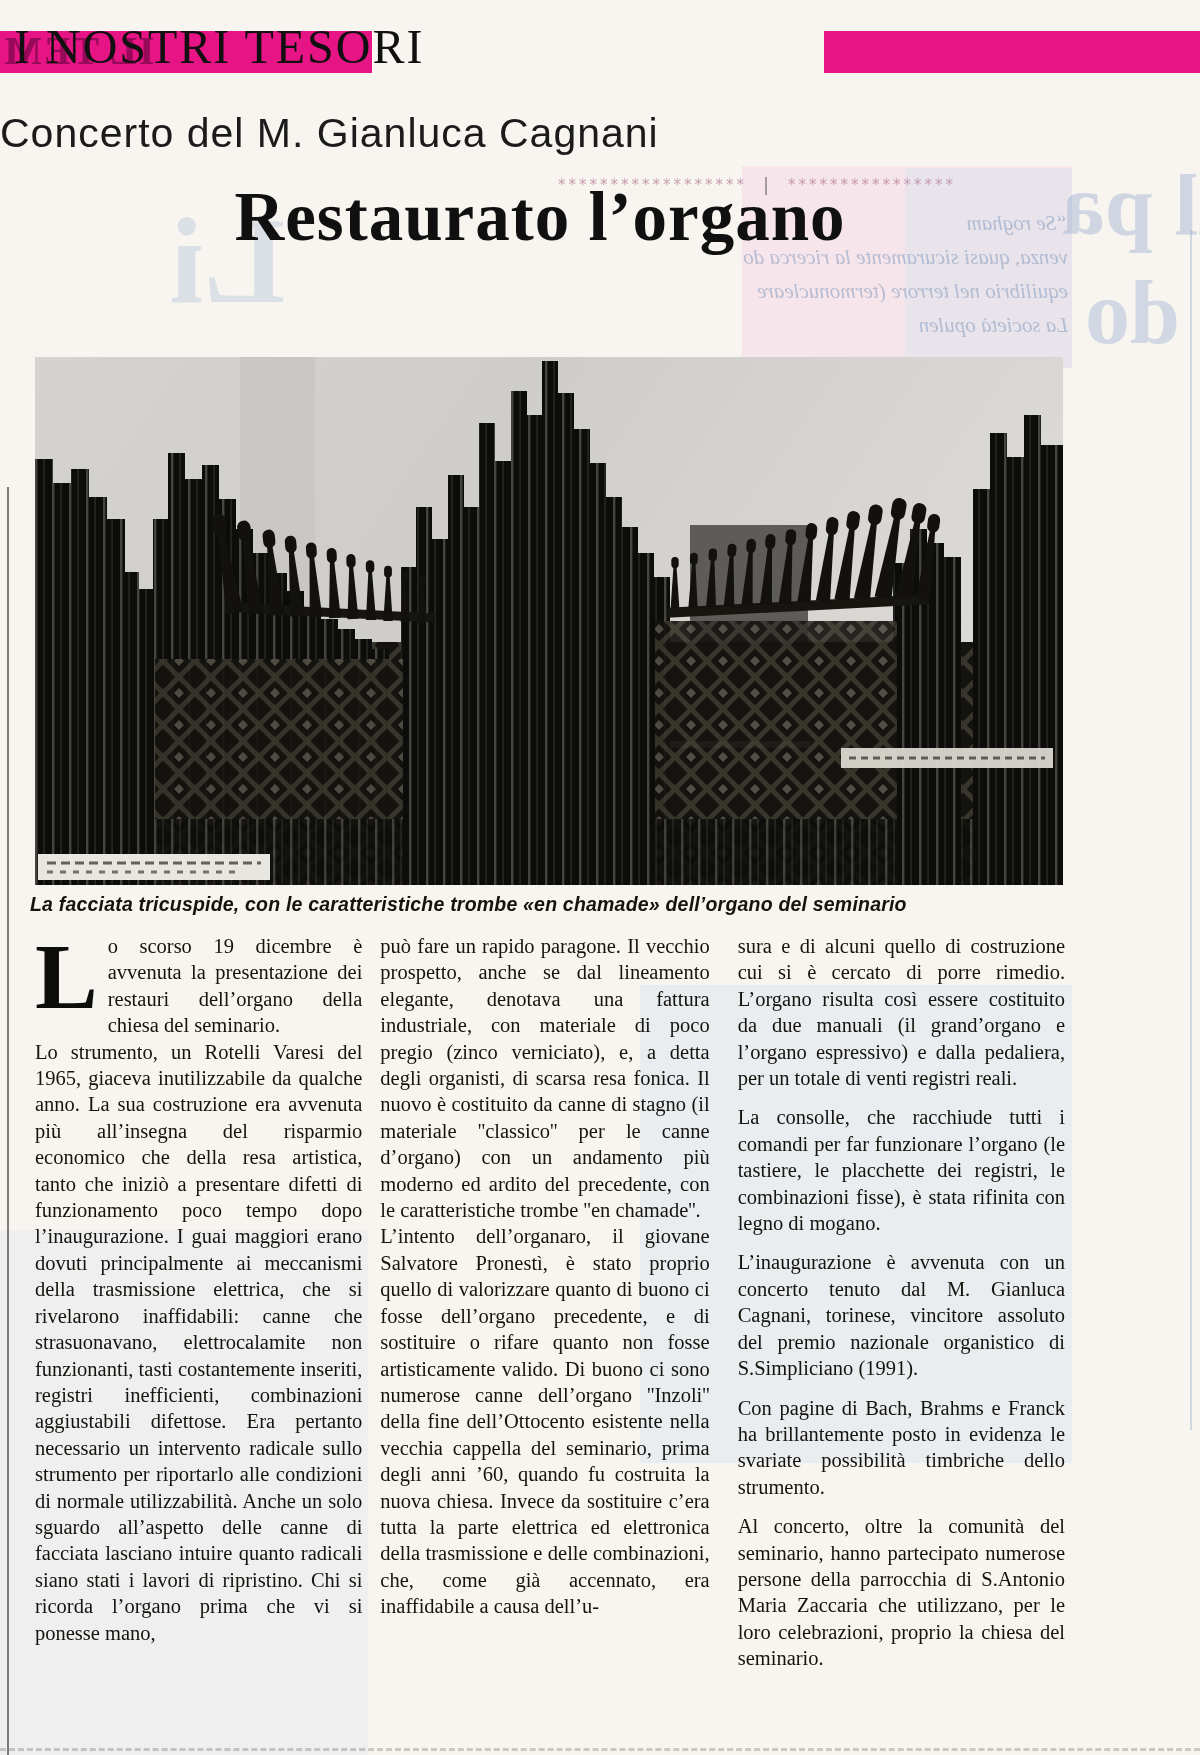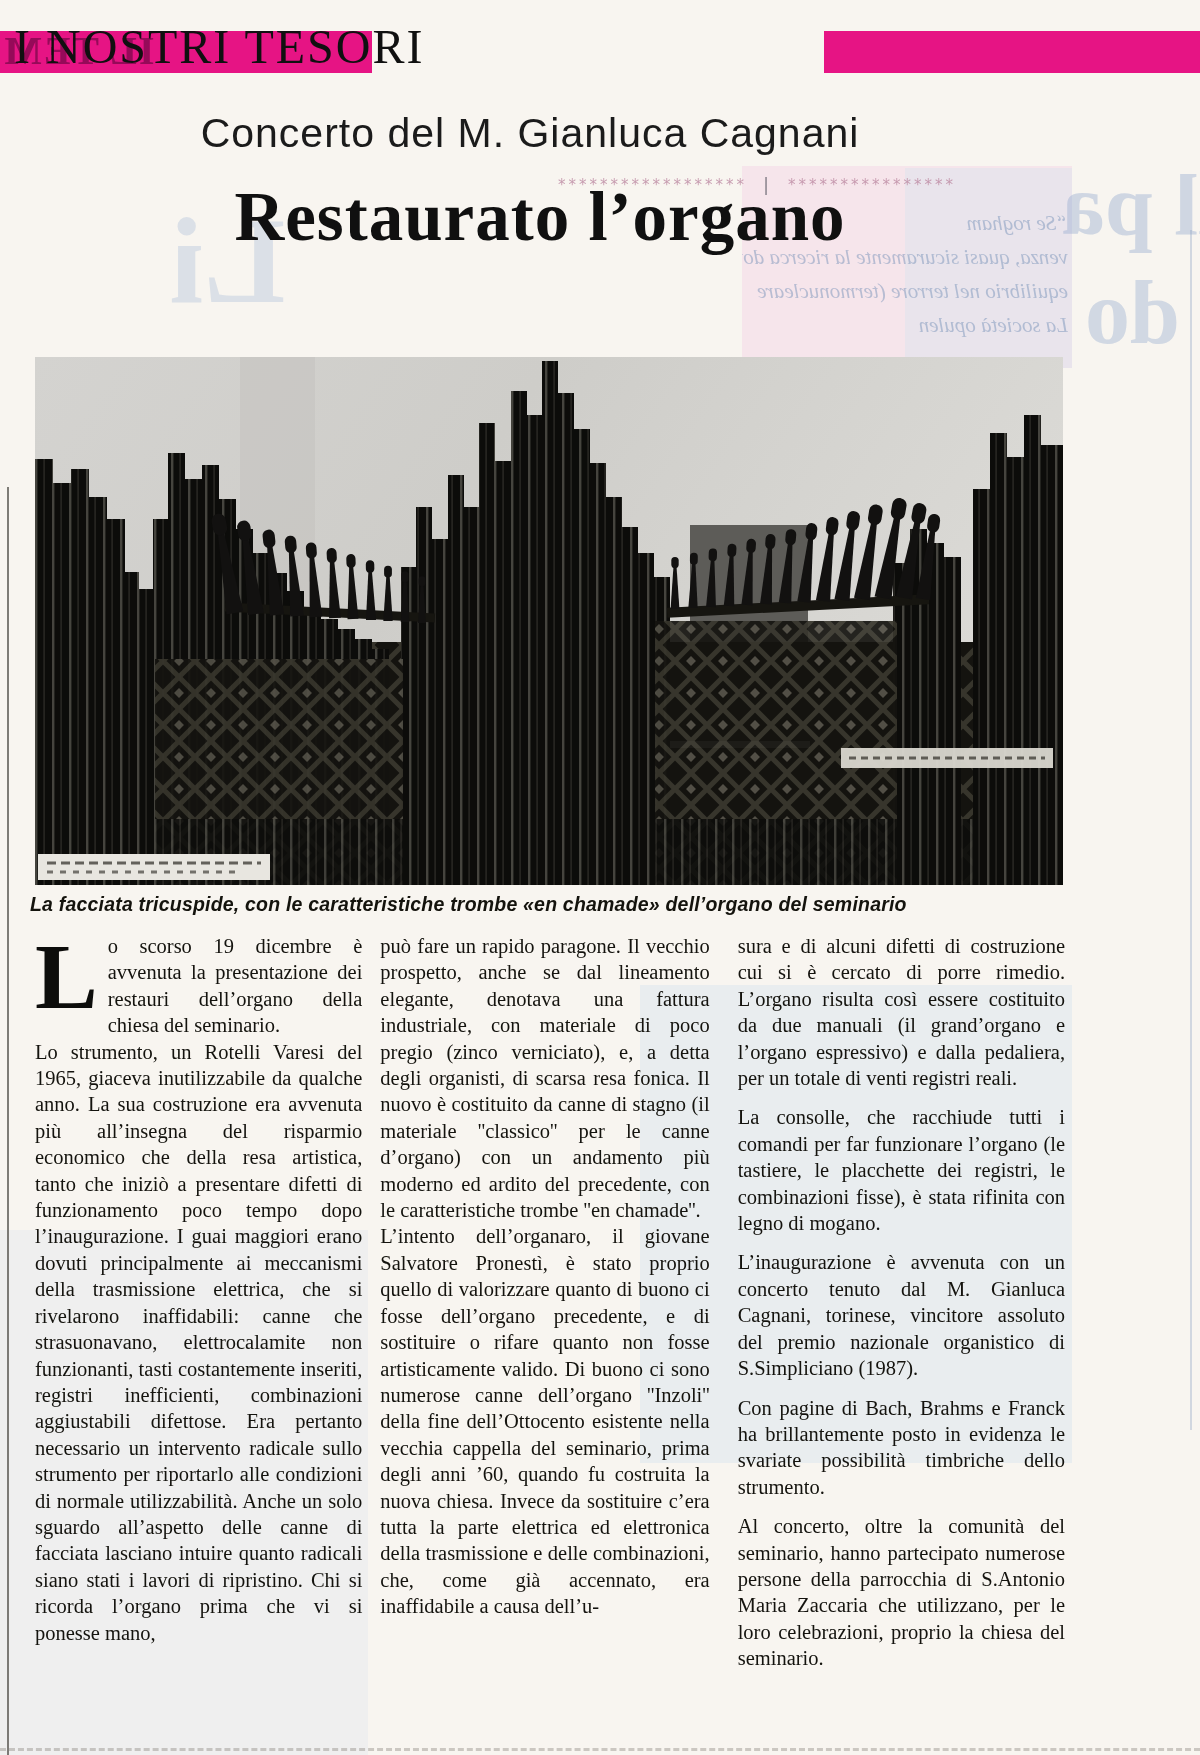--- a/index.html
+++ b/index.html
@@ -14,22 +14,22 @@
   .tint-blue-bl{left:0;top:1230px;width:368px;height:525px;background:rgba(213,226,236,.26);}
   
   .bar{position:absolute;top:31px;height:42px;}
   .bar-left{left:0;width:372px;}
   .bar-right{left:824px;width:376px;}
   .bar-bleed{position:absolute;left:2px;top:-4px;font:700 40px "Liberation Serif",serif;
              color:rgba(70,0,45,.5);transform:scaleX(-1);letter-spacing:2px;}
   .masthead-title{left:0;right:0;top:21px;text-align:left;
      font:400 48px/1.1 "Liberation Serif",serif;color:#101010;letter-spacing:2px;padding-left:14px;}
   
-  .kicker{left:0;top:111px;width:1000px;text-align:center;
-     font:400 41px/1.1 "Liberation Sans",sans-serif;color:#1b1b1b;letter-spacing:1px;padding-left:30px;}
+  .kicker{left:0;top:111px;width:1000px;text-align:left;
+     font:400 41px/1.1 "Liberation Sans",sans-serif;color:#1b1b1b;letter-spacing:1px;}
   .headline{left:0;top:180px;width:1080px;text-align:center;
      font:700 69px/1.1 "Liberation Serif",serif;color:#101010;letter-spacing:1px;}
   .subtitle{left:0;top:271px;width:1080px;text-align:center;
      font:700 29.5px/34px "Liberation Sans",sans-serif;color:#15150f;}
   
   .photo{left:35px;top:357px;width:1028px;height:528px;background:#c9c8c4;}
   .photo svg{display:block;}
   .caption{left:30px;top:893px;width:1030px;
      font:italic 700 19.5px/1.2 "Liberation Sans",sans-serif;color:#14130d;letter-spacing:.2px;}
   
@@ -183,23 +183,23 @@
   <div class="abs cols">
     <div class="col col1">
       <p><span class="dropcap">L</span><span>o scorso 19 dicembre è avvenuta la presentazione dei restauri dell’organo della chiesa del seminario.</span></p>
       <p>Lo strumento, un Rotelli Varesi del 1965, giaceva inutilizzabile da qualche anno. La sua costruzione era avvenuta più all’insegna del risparmio economico che della resa artistica, tanto che iniziò a presentare difetti di funzionamento poco tempo dopo l’inaugurazione. I guai maggiori erano dovuti principalmente ai meccanismi della trasmissione elettrica, che si rivelarono inaffidabili: canne che strasuonavano, elettrocalamite non funzionanti, tasti costantemente inseriti, registri inefficienti, combinazioni aggiustabili difettose. Era pertanto necessario un intervento radicale sullo strumento per riportarlo alle condizioni di normale utilizzabilità. Anche un solo sguardo all’aspetto delle canne di facciata lasciano intuire quanto radicali siano stati i lavori di ripristino. Chi si ricorda l’organo prima che vi si ponesse mano,</p>
     </div>
     <div class="col col2">
       <p>può fare un rapido paragone. Il vecchio prospetto, anche se dal lineamento elegante, denotava una fattura industriale, con materiale di poco pregio (zinco verniciato), e, a detta degli organisti, di scarsa resa fonica. Il nuovo è costituito da canne di stagno (il materiale ''classico'' per le canne d’organo) con un andamento più moderno ed ardito del precedente, con le caratteristiche trombe ''en chamade''.</p>
       <p>L’intento dell’organaro, il giovane Salvatore Pronestì, è stato proprio quello di valorizzare quanto di buono ci fosse dell’organo precedente, e di sostituire o rifare quanto non fosse artisticamente valido. Di buono ci sono numerose canne dell’organo ''Inzoli'' della fine dell’Ottocento esistente nella vecchia cappella del seminario, prima degli anni ’60, quando fu costruita la nuova chiesa. Invece da sostituire c’era tutta la parte elettrica ed elettronica della trasmissione e delle combinazioni, che, come già accennato, era inaffidabile a causa dell’u-</p>
     </div>
     <div class="col col3">
-      <p>sura e di alcuni difetti di costruzione cui si è cercato di porre rimedio. L’organo risulta così essere costituito da due manuali (il grand’organo e l’organo espressivo) e dalla pedaliera, per un totale di venti registri reali.</p>
+      <p>sura e di alcuni quello di costruzione cui si è cercato di porre rimedio. L’organo risulta così essere costituito da due manuali (il grand’organo e l’organo espressivo) e dalla pedaliera, per un totale di venti registri reali.</p>
       <p>La consolle, che racchiude tutti i comandi per far funzionare l’organo (le tastiere, le placchette dei registri, le combinazioni fisse), è stata rifinita con legno di mogano.</p>
-      <p>L’inaugurazione è avvenuta con un concerto tenuto dal M. Gianluca Cagnani, torinese, vincitore assoluto del premio nazionale organistico di S.Simpliciano (1987).</p>
+      <p>L’inaugurazione è avvenuta con un concerto tenuto dal M. Gianluca Cagnani, torinese, vincitore assoluto del premio nazionale organistico di S.Simpliciano (1991).</p>
       <p>Con pagine di Bach, Brahms e Franck ha brillantemente posto in evidenza le svariate possibilità timbriche dello strumento.</p>
       <p>Al concerto, oltre la comunità del seminario, hanno partecipato numerose persone della parrocchia di S.Antonio Maria Zaccaria che utilizzano, per le loro celebrazioni, proprio la chiesa del seminario.</p>
     </div>
   </div>
 
   <div class="abs rule-left"></div>
   <div class="abs rule-right"></div>
   <div class="abs bottom-dash"></div>
 </div>
 

